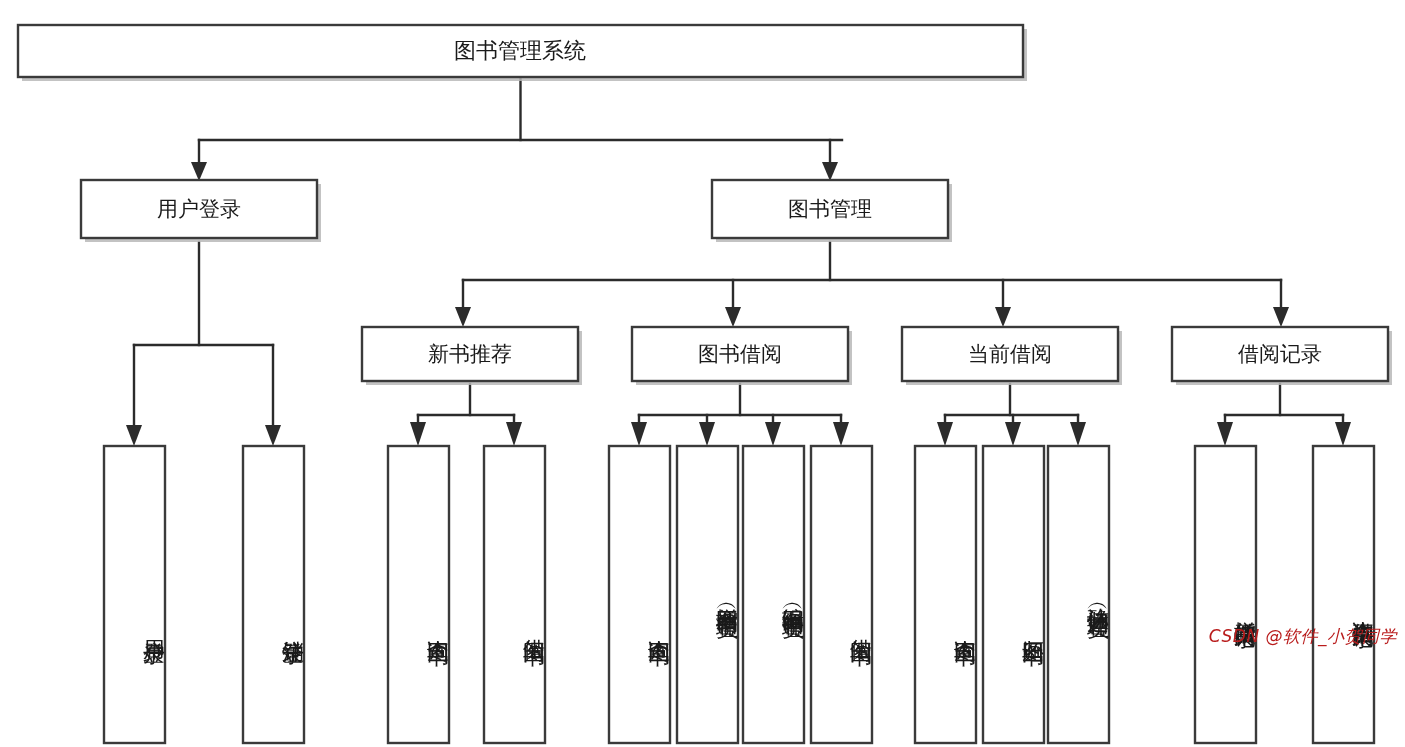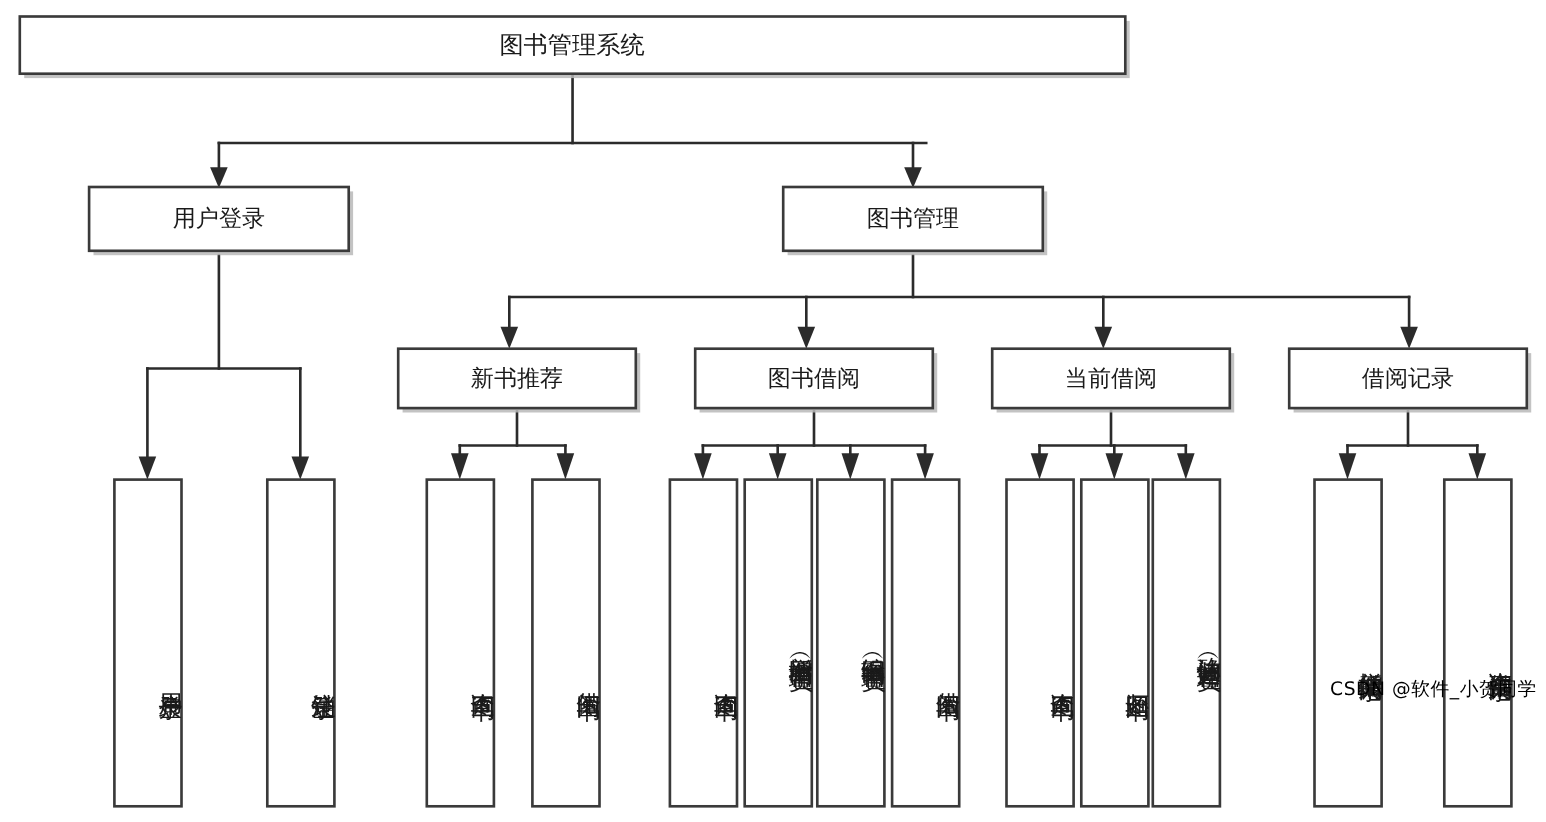--- a/index.html
+++ b/index.html
@@ -11,20 +11,21 @@
     width: 1405px;
     height: 747px;
     font-family: "DejaVu Sans", "Liberation Sans", sans-serif;
     overflow: hidden;
   }
   #diagram-root {
     position: relative;
     width: 1405px;
     height: 642px;
     background: #ffffff;
+    margin-top: 10px;
   }
   svg.diagram-canvas {
     position: absolute;
     left: 0;
     top: 0;
     width: 1405px;
     height: 747px;
   }
   .node-box {
     fill: #ffffff;
@@ -70,23 +71,24 @@
     justify-content: center;
     white-space: nowrap;
     pointer-events: none;
   }
   .watermark {
     position: absolute;
     right: 8px;
     bottom: 4px;
     font-family: "DejaVu Sans", "Liberation Sans", sans-serif;
     font-size: 17px;
-    color: #000000;
+    color: #b91c1c;
     white-space: nowrap;
     letter-spacing: 0.5px;
+    font-style: italic;
   }
 </style>
 </head>
 <body>
 
 <div id="diagram-root">
 
   <svg class="diagram-canvas" viewBox="0 0 1405 747">
 
     <g>

